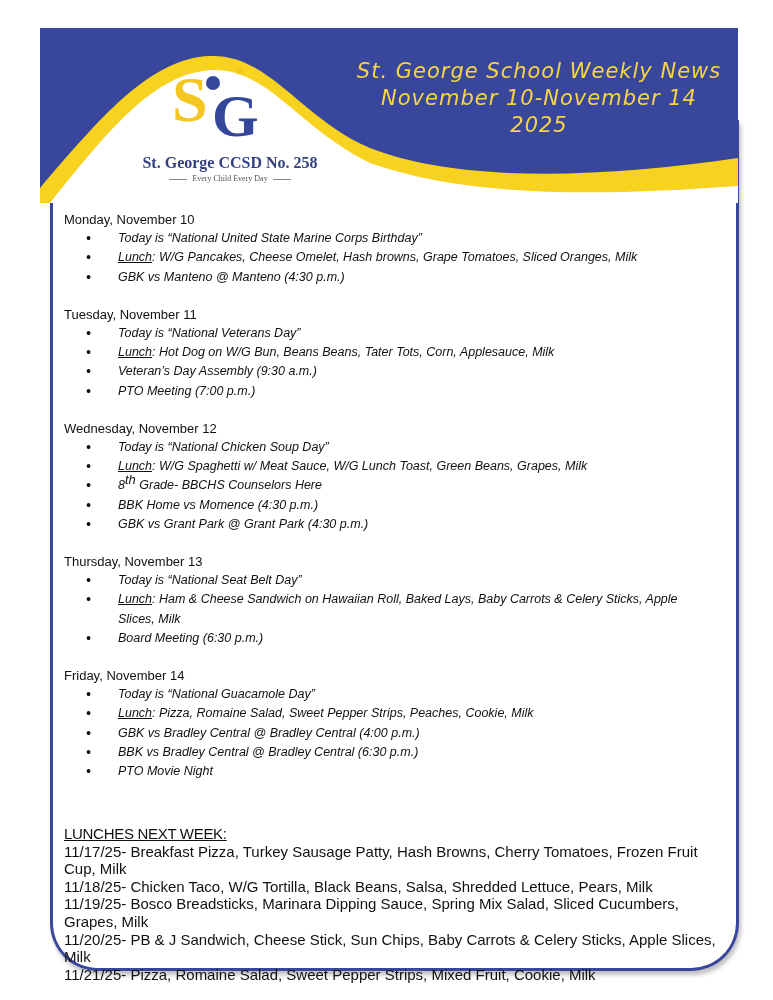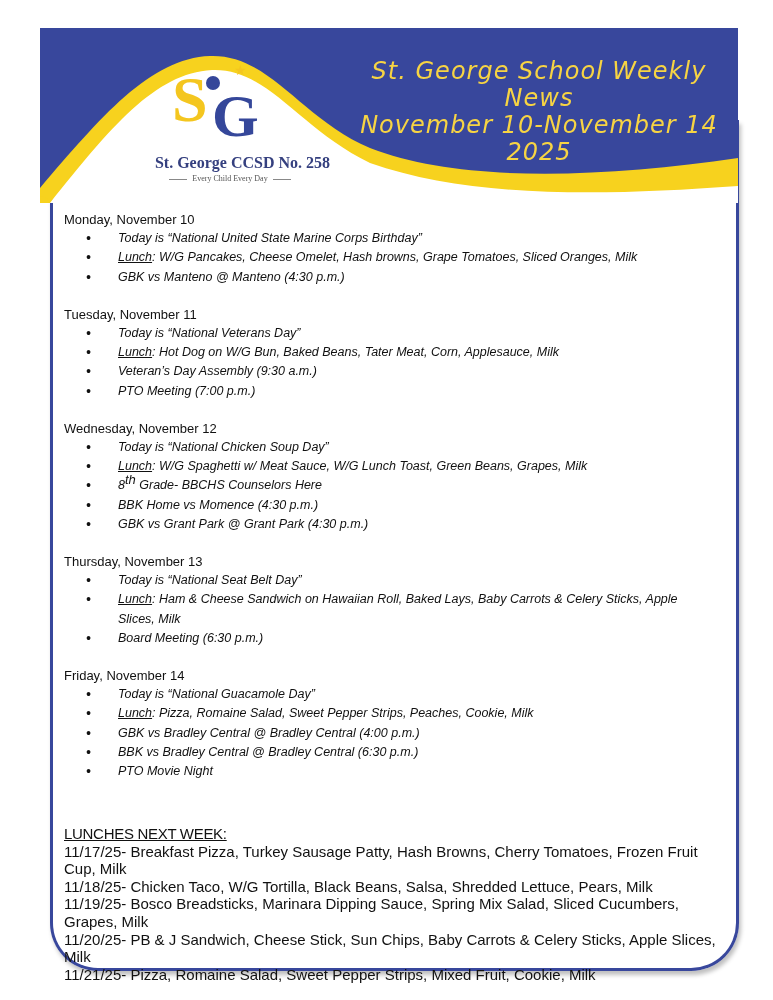--- a/index.html
+++ b/index.html
@@ -4,31 +4,31 @@
 <style>
   html, body { margin:0; padding:0; }
   body { width:773px; height:1000px; background:#ffffff; position:relative; overflow:hidden;
          font-family:"Liberation Sans", sans-serif; color:#111; }
   .frame { position:absolute; left:50px; top:120px; width:683px; height:848px;
            border:3px solid #38479c; border-top:none; border-radius:0 0 48px 48px;
            box-shadow: 2px 4px 4px rgba(0,0,0,0.25); }
   .header { position:absolute; left:40px; top:28px; width:698px; height:175px; overflow:hidden; }
   .header svg { position:absolute; left:0; top:0; }
   .title { position:absolute; left:300px; top:30px; width:398px; text-align:center;
-           color:#f7d443; font-family:"DejaVu Sans", sans-serif; font-size:24px; line-height:27px;
+           color:#f7d443; font-family:"DejaVu Sans", sans-serif; font-size:21px; line-height:27px;
            letter-spacing:1px; font-style:italic; }
   .logo { position:absolute; left:130px; top:68px; width:200px; }
   .logo-mark { position:relative; width:100px; height:80px; margin-left:42px; }
   .logo-s { position:absolute; left:0; top:0; font-family:"Liberation Serif", serif; font-weight:bold;
             font-size:64px; color:#f4c61f; line-height:64px; }
   .logo-g { position:absolute; left:40px; top:18px; font-family:"Liberation Serif", serif; font-weight:bold;
             font-size:60px; color:#35479a; line-height:60px; }
   .logo-figure { position:absolute; left:34px; top:8px; width:14px; height:14px; border-radius:50%; background:#35479a; }
   .logo-star { position:absolute; left:62px; top:-6px; color:#f4c61f; font-size:14px; }
-  .logo-name { text-align:right; font-family:"Liberation Serif", serif; color:#35407f;
+  .logo-name { text-align:center; font-family:"Liberation Serif", serif; color:#35407f;
                font-size:16px; font-weight:bold; margin-top:6px; white-space:nowrap; margin-left:0px; }
   .logo-tag { text-align:center; font-family:"Liberation Serif", serif; font-size:8px; color:#555; margin-top:2px; }
   .logo-tag:before, .logo-tag:after { content:""; display:inline-block; width:18px; height:1px; background:#888;
             vertical-align:middle; margin:0 5px; }
   .content { position:absolute; left:64px; top:210px; width:660px; font-size:12.5px; line-height:19.2px; }
   .day { margin-bottom:18px; }
   .day-title { font-weight:normal; font-size:13px; }
   ul { margin:0; padding:0; list-style:none;font-style:italic; }
   li { position:relative; padding-left:54px; padding-right:8px; }
   li:before { content:"\2022"; position:absolute; left:22px; top:0; font-size:14px; }
@@ -77,21 +77,21 @@
       <li><span>Today is “National United State Marine Corps Birthday”</span></li>
       <li><span class="u">Lunch</span><span>: W/G Pancakes, Cheese Omelet, Hash browns, Grape Tomatoes, Sliced Oranges, Milk</span></li>
       <li><span>GBK vs Manteno @ Manteno (4:30 p.m.)</span></li>
     </ul>
   </div>
 
   <div class="day">
     <div class="day-title">Tuesday, November 11</div>
     <ul>
       <li><span>Today is “National Veterans Day”</span></li>
-      <li><span class="u">Lunch</span><span>: Hot Dog on W/G Bun, Baked Beans, Tater Meat, Corn, Applesauce, Milk</span></li>
+      <li><span class="u">Lunch</span><span>: Hot Dog on W/G Bun, Beans Beans, Tater Tots, Corn, Applesauce, Milk</span></li>
       <li><span>Veteran’s Day Assembly (9:30 a.m.)</span></li>
       <li><span>PTO Meeting (7:00 p.m.)</span></li>
     </ul>
   </div>
 
   <div class="day">
     <div class="day-title">Wednesday, November 12</div>
     <ul>
       <li><span>Today is “National Chicken Soup Day”</span></li>
       <li><span class="u">Lunch</span><span>: W/G Spaghetti w/ Meat Sauce, W/G Lunch Toast, Green Beans, Grapes, Milk</span></li>

